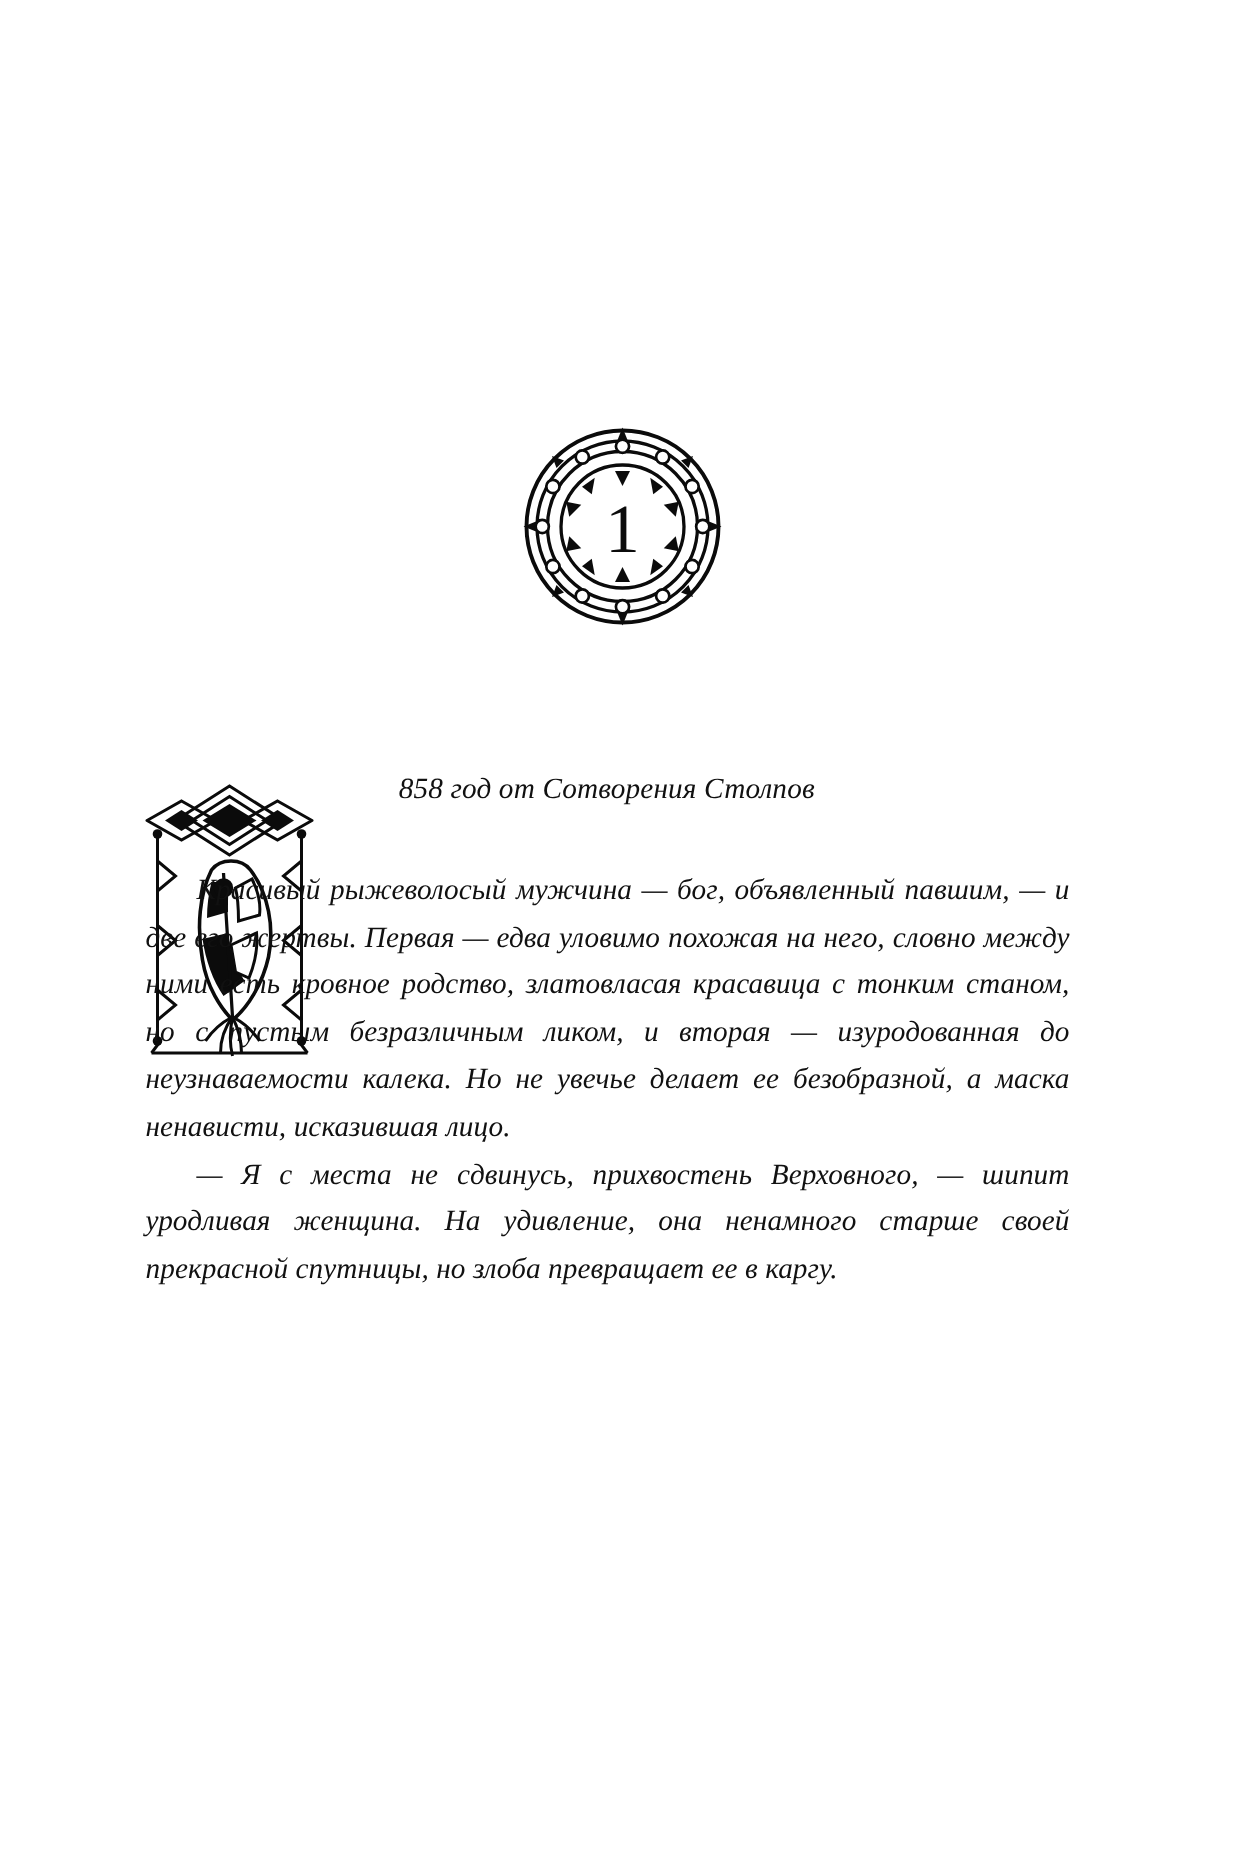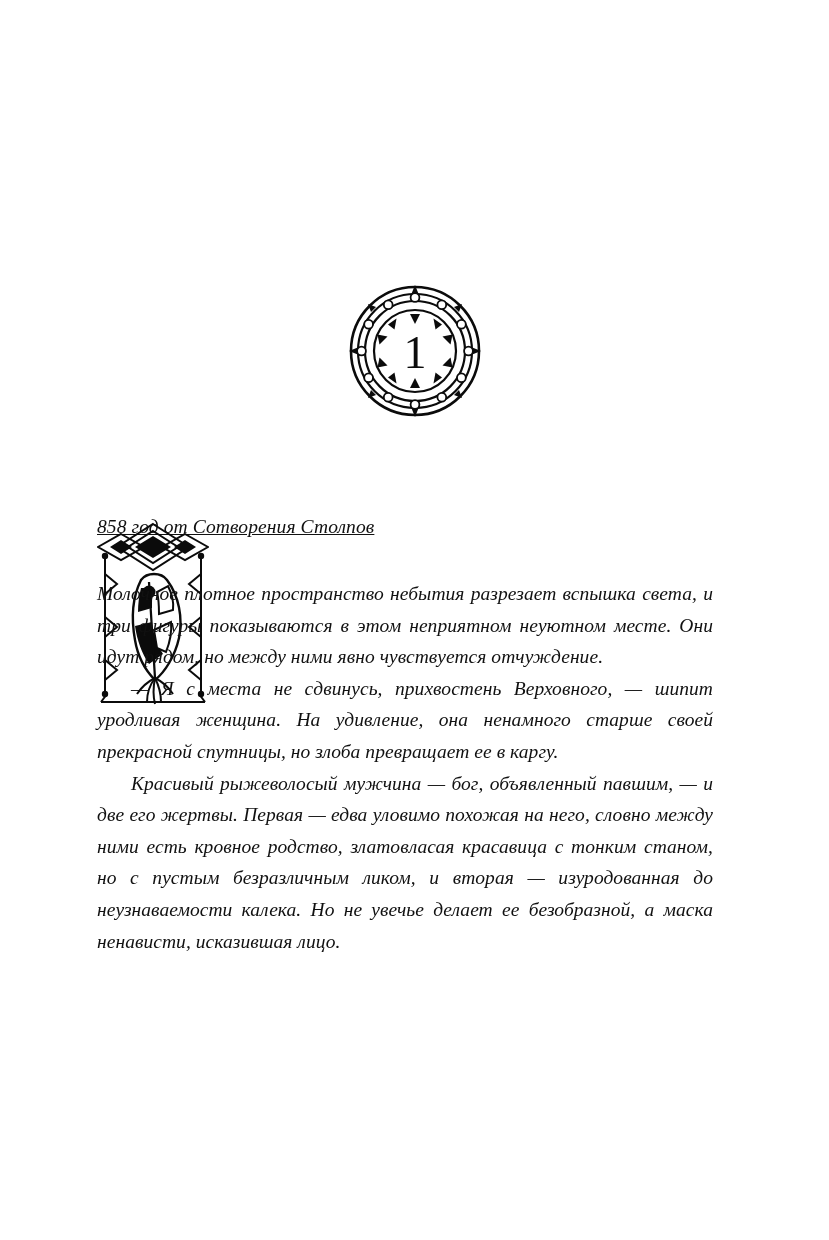--- a/index.html
+++ b/index.html
@@ -34,27 +34,26 @@
     font-weight: 400;
     fill: #0b0b0b;
   }
 
   
   .epigraph {
     position: absolute;
     left: 97px;
     top: 514px;
     width: 615px;
-    text-align: left;
+    text-align: center;
     font-style: italic;
     font-size: 19.5px;
     line-height: 26px;
     color: #111111;
     letter-spacing: 0.1px;
-    text-decoration: underline;
   }
 
   
   .text-block {
     position: absolute;
     left: 97px;
     top: 578px;
     width: 616px;
   }
   .feather-figure {
@@ -206,18 +205,17 @@
             <path d="M58,156 C50,160 44,166 40,172"></path>
             <path d="M58,156 C52,164 50,172 50,180"></path>
             <path d="M58,156 C62,164 64,172 64,180"></path>
             <path d="M58,156 C66,160 72,166 76,172"></path>
             <path d="M58,156 C56,166 56,174 58,182"></path>
           </g>
         </g>
       </svg>
     </div>
 
-    <p class="body-par lead">Молочное плотное пространство небытия разрезает вспышка света, и три фигуры показываются в этом неприятном неуютном месте. Они идут рядом, но между ними явно чувствуется отчуждение.</p>
+    <p class="body-par indent">Красивый рыжеволосый мужчина — бог, объявленный павшим, — и две его жертвы. Первая — едва уловимо похожая на него, словно между ними есть кровное родство, златовласая красавица с тонким станом, но с пустым безразличным ликом, и вторая — изуродованная до неузнаваемости калека. Но не увечье делает ее безобразной, а маска ненависти, исказившая лицо.</p>
     <p class="body-par indent">— Я с места не сдвинусь, прихвостень Верховного, — шипит уродливая женщина. На удивление, она ненамного старше своей прекрасной спутницы, но злоба превращает ее в каргу.</p>
-    <p class="body-par indent">Красивый рыжеволосый мужчина — бог, объявленный павшим, — и две его жертвы. Первая — едва уловимо похожая на него, словно между ними есть кровное родство, златовласая красавица с тонким станом, но с пустым безразличным ликом, и вторая — изуродованная до неузнаваемости калека. Но не увечье делает ее безобразной, а маска ненависти, исказившая лицо.</p>
   </div>
 
 </div>
 
 </body></html>

